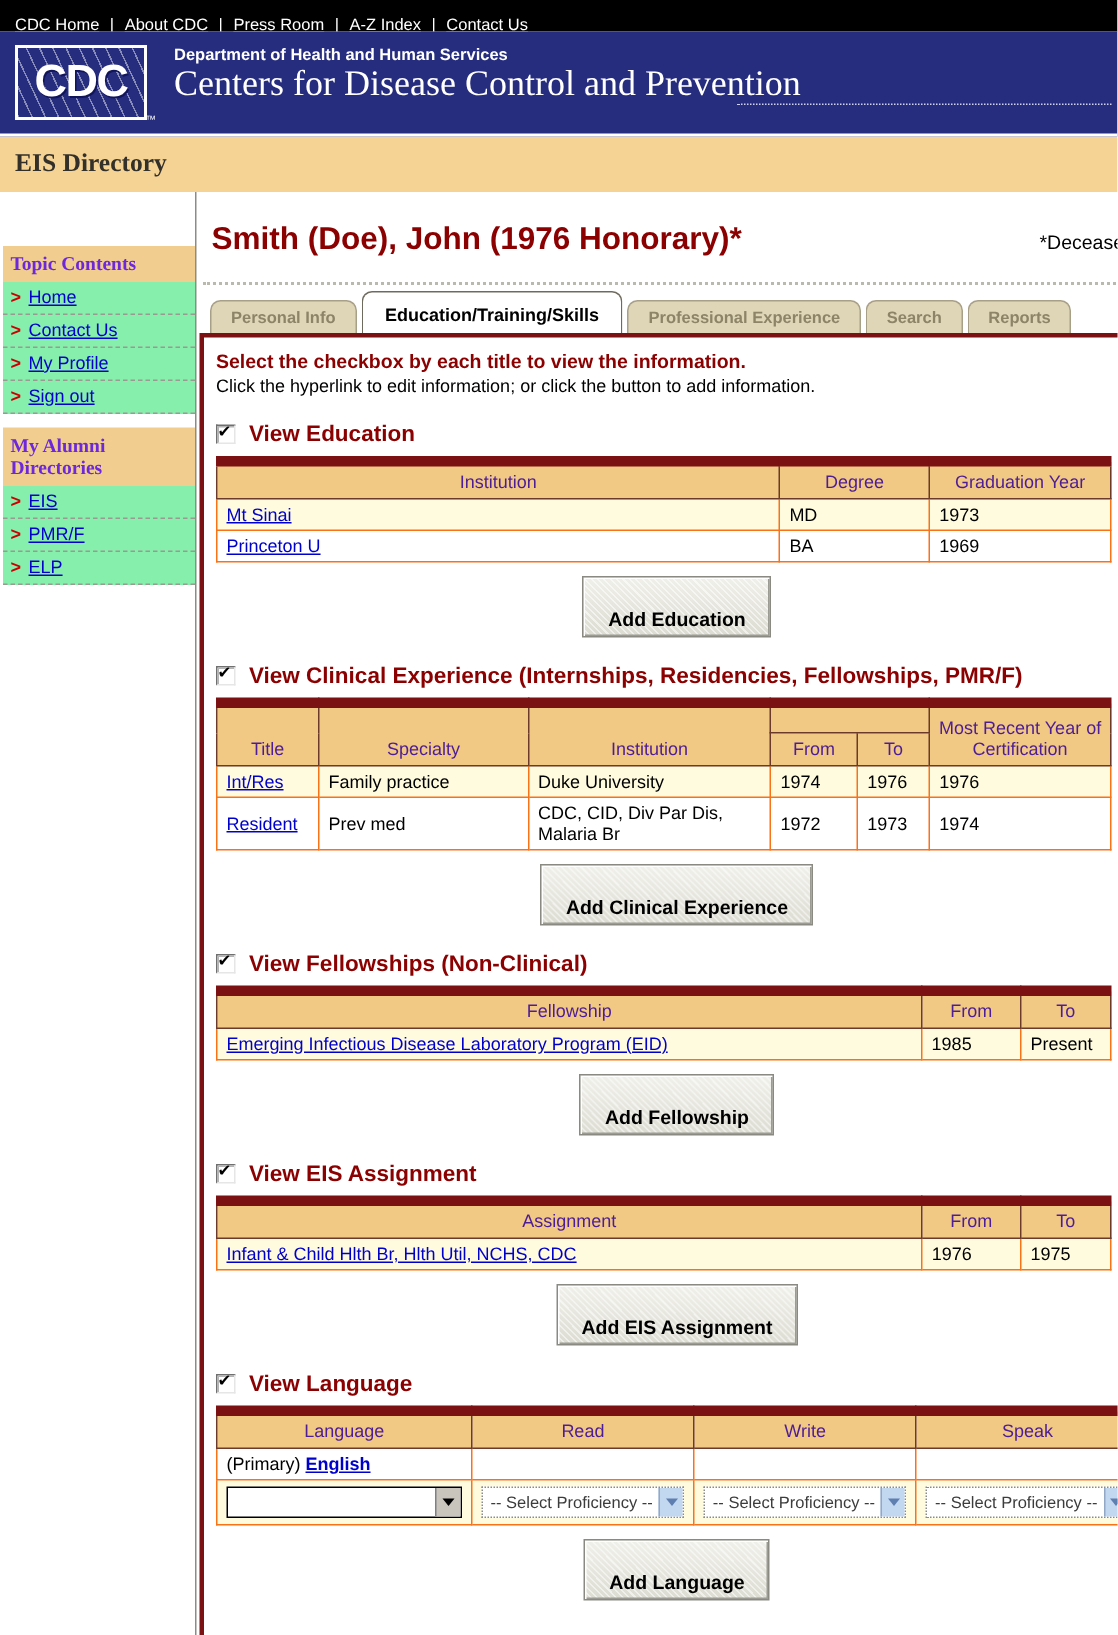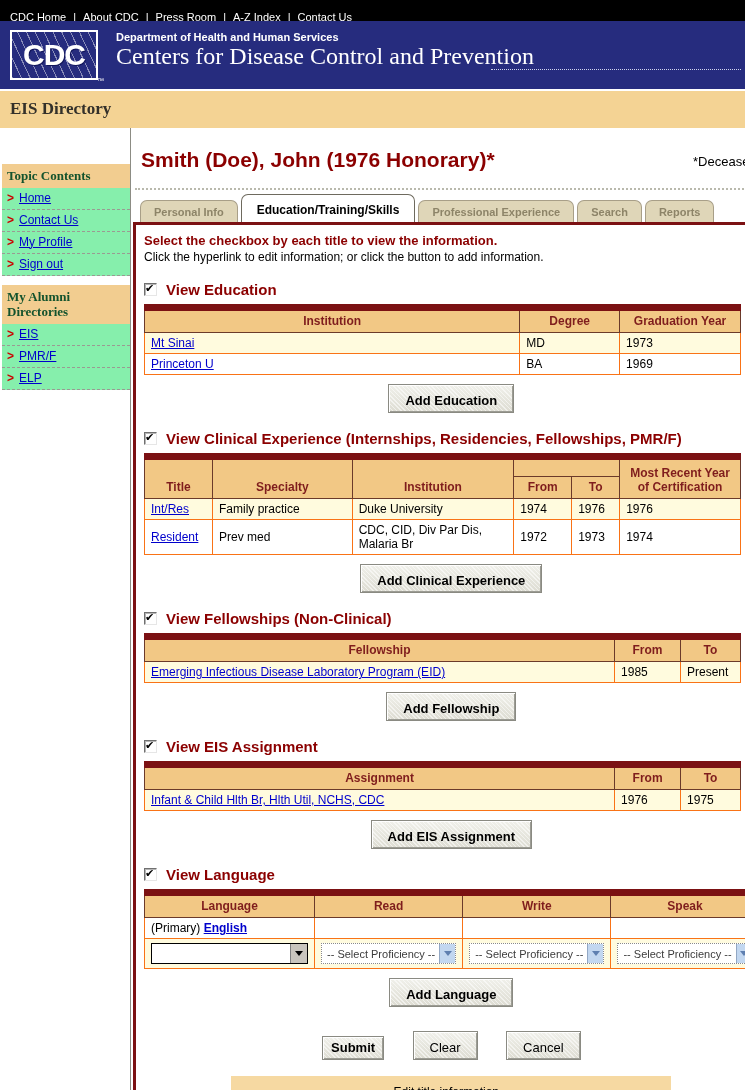--- a/index.html
+++ b/index.html
@@ -50,21 +50,21 @@
   }
 
   
   .layout { display:flex; align-items:stretch; }
   .sidebar {
     width:131px; flex:0 0 131px; padding:36px 0 0 2px;
     border-right:1px solid #8c8c84; min-height:940px;
   }
   .sb-header {
     background:#F2CD90; font-family:"Liberation Serif", serif; font-weight:bold;
-    font-size:13px; color:#14532d; padding:4px 5px; line-height:1.2;
+    font-size:13px; color:#6d28d9; padding:4px 5px; line-height:1.2;
   }
   .sb-item {
     background:#86efac; border-bottom:1px dashed #9a9a92;
     padding:3px 3px 4px 5px; font-size:12px;
   }
   .sb-item .arrow { color:#C00; margin-right:5px; font-weight:bold; }
   .sb-item a { color:#0000CC; text-decoration:underline; }
   .sb-gap { height:9px; background:#fff; }
 
   .main { flex:1 1 auto; padding:0 1px 0 2px; }
@@ -105,21 +105,21 @@
   }
   .sec-title { color:#8B0000; font-weight:bold; font-size:15px; }
 
   
   table.data-table {
     border-collapse:collapse; width:597px; margin-left:1px;
     border:1px solid #7B1113; border-top:7px solid #7B1113;
     font-size:12px;
   }
   table.data-table th {
-    background:#F2C885; color:#7f1d1d; font-weight:bold; font-size:12px;
+    background:#F2C885; color:#4c1d95; font-weight:normal; font-size:12px;
     border:1px solid #6b3a2a; padding:3px 4px 4px; vertical-align:bottom; text-align:center;
   }
   table.data-table th.empty-th { padding:0; height:20px; }
   table.data-table td {
     border:1px solid #f97316; padding:3px 6px; text-align:left; vertical-align:middle;
   }
   td.left { text-align:left; }
   tr.row-cream td { background:#FFFBDE; }
   tr.row-white td { background:#fff; }
   table.data-table a { color:#0000CC; text-decoration:underline; }
@@ -134,21 +134,21 @@
 
   
   .btn {
     display:block; margin:9px auto 2px; cursor:pointer;
     font-family:"Liberation Sans", sans-serif; font-size:13px; color:#000;
     background:
       repeating-linear-gradient(45deg, rgba(255,255,255,.55) 0 1px, rgba(0,0,0,0) 1px 3px),
       linear-gradient(#f0f0ea, #dddcd2);
     border:1px solid #8a8a82;
     box-shadow:inset 1px 1px 0 #ffffff, inset -1px -1px 0 #9c9c94;
-    padding:8px 16px 4px;
+    padding:20px 16px 4px;
   }
   .btn.bold { font-weight:bold; }
   .btn-inline { display:inline-block; margin:0 12px; }
 
   .actions-row { text-align:center; margin:24px 0 6px; }
   .actions-row .btn-submit { padding:3px 8px 4px; }
 
   
   .combobox {
     display:flex; width:157px; height:21px; background:#fff;

